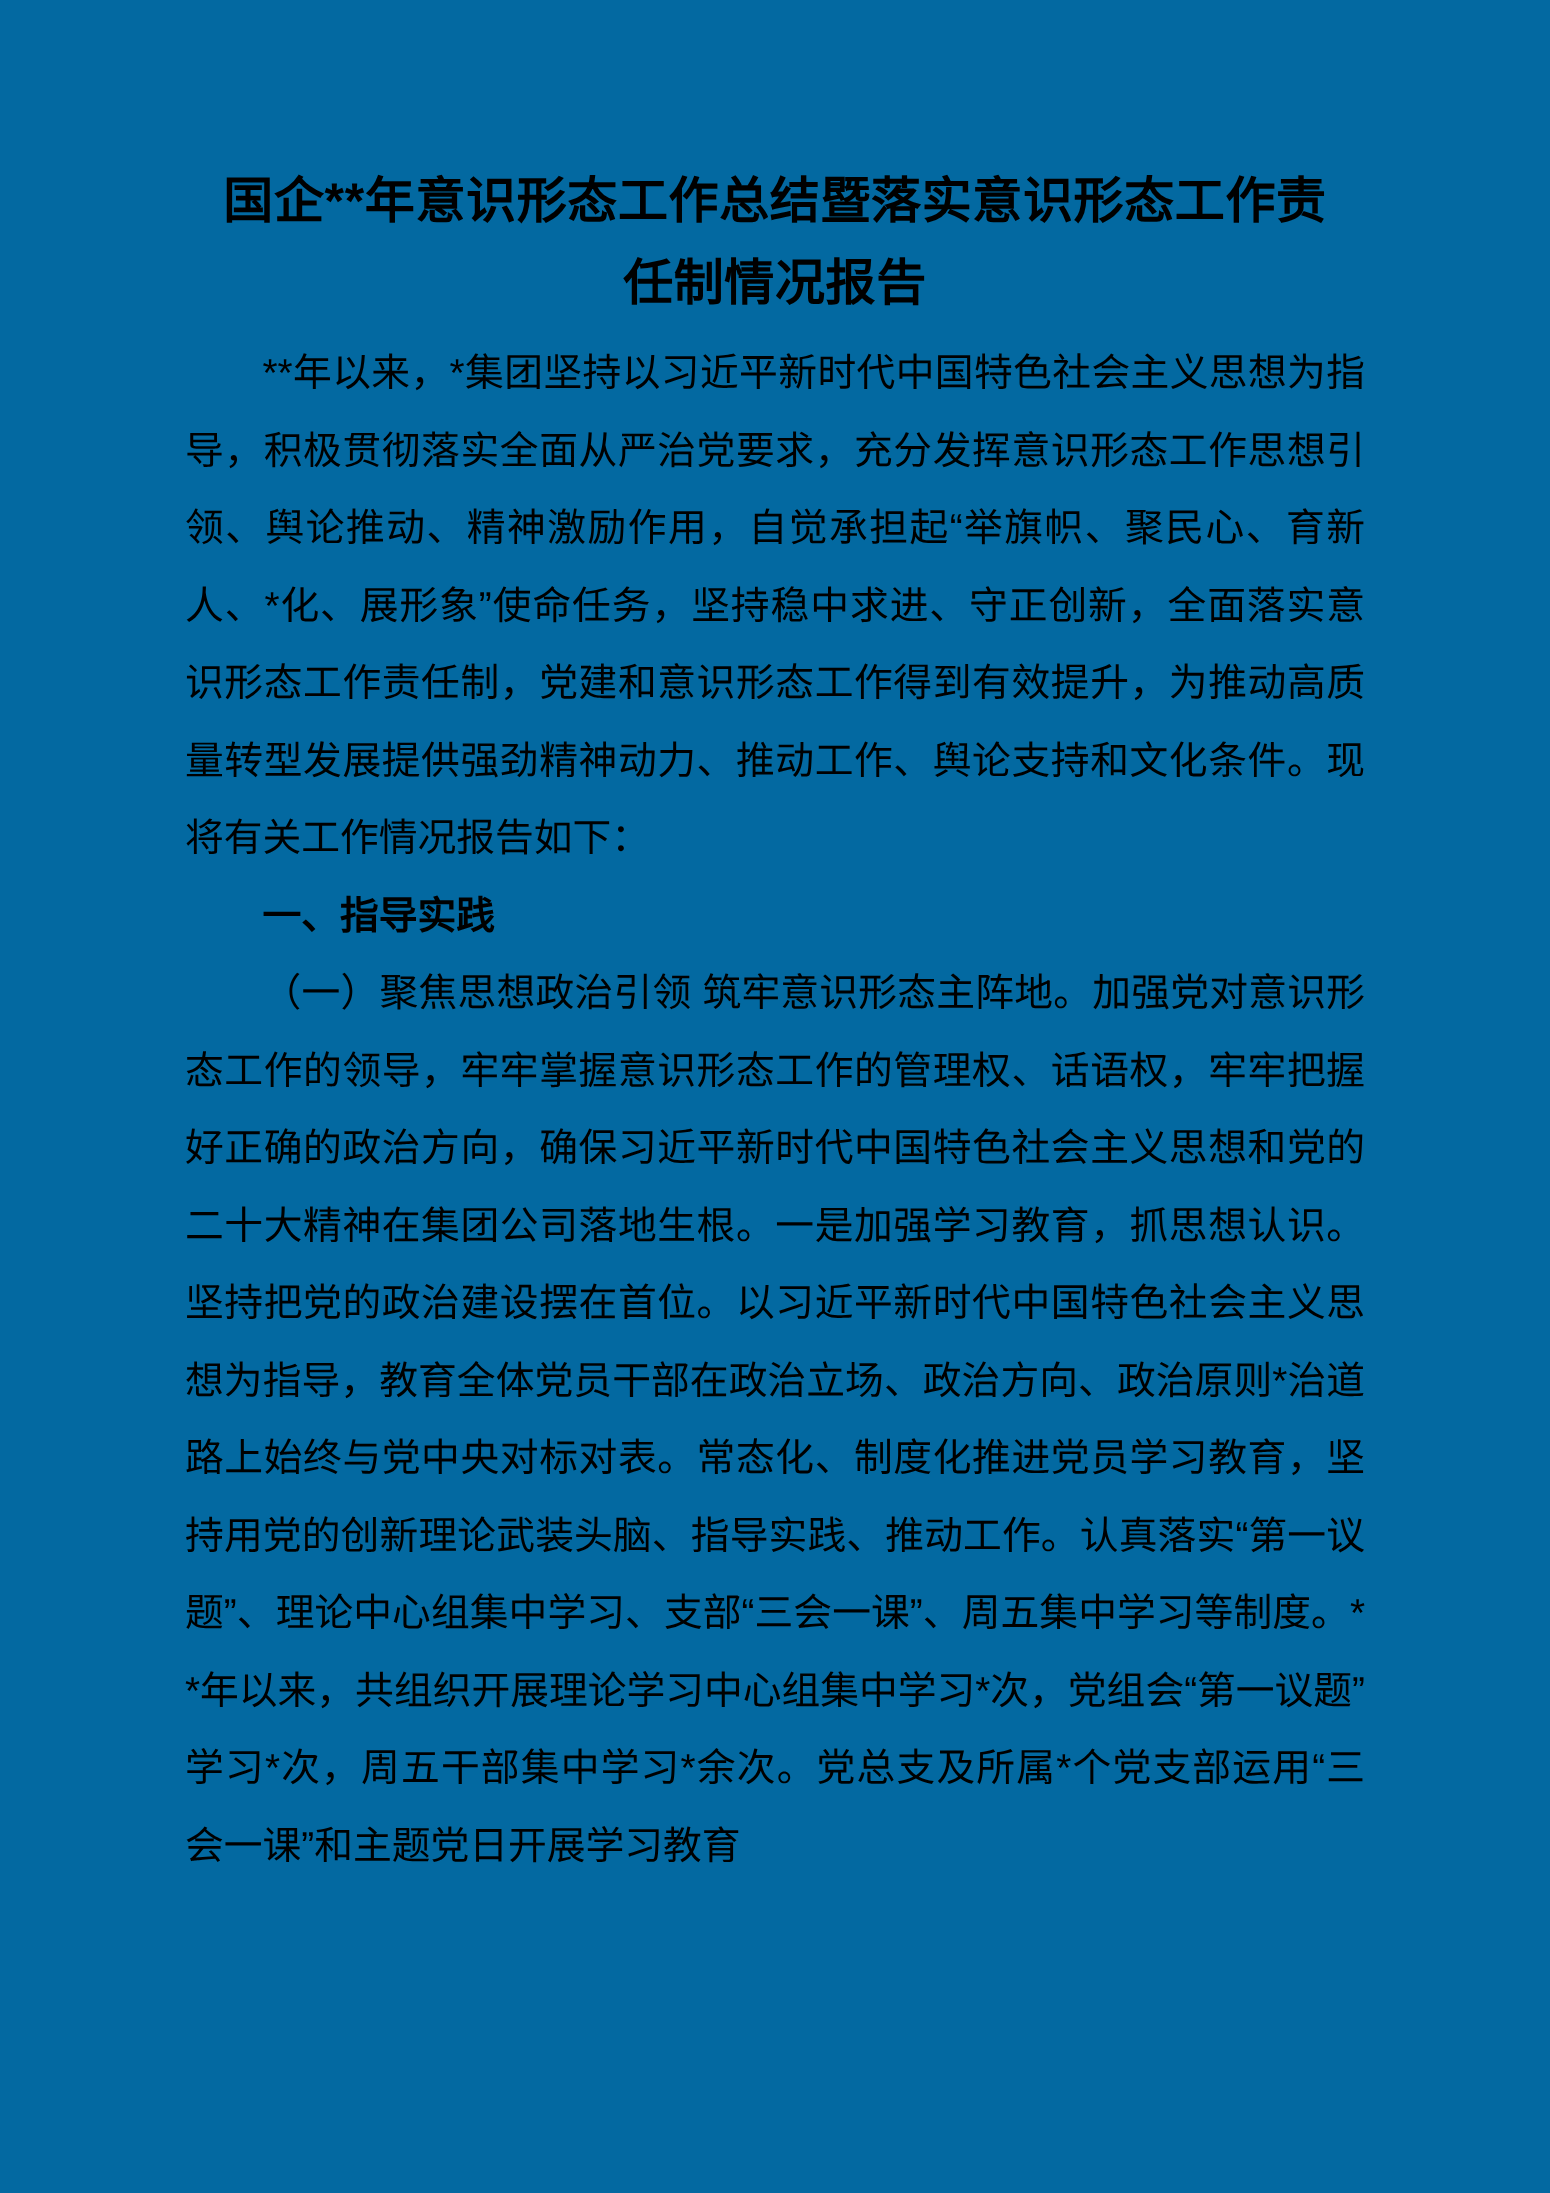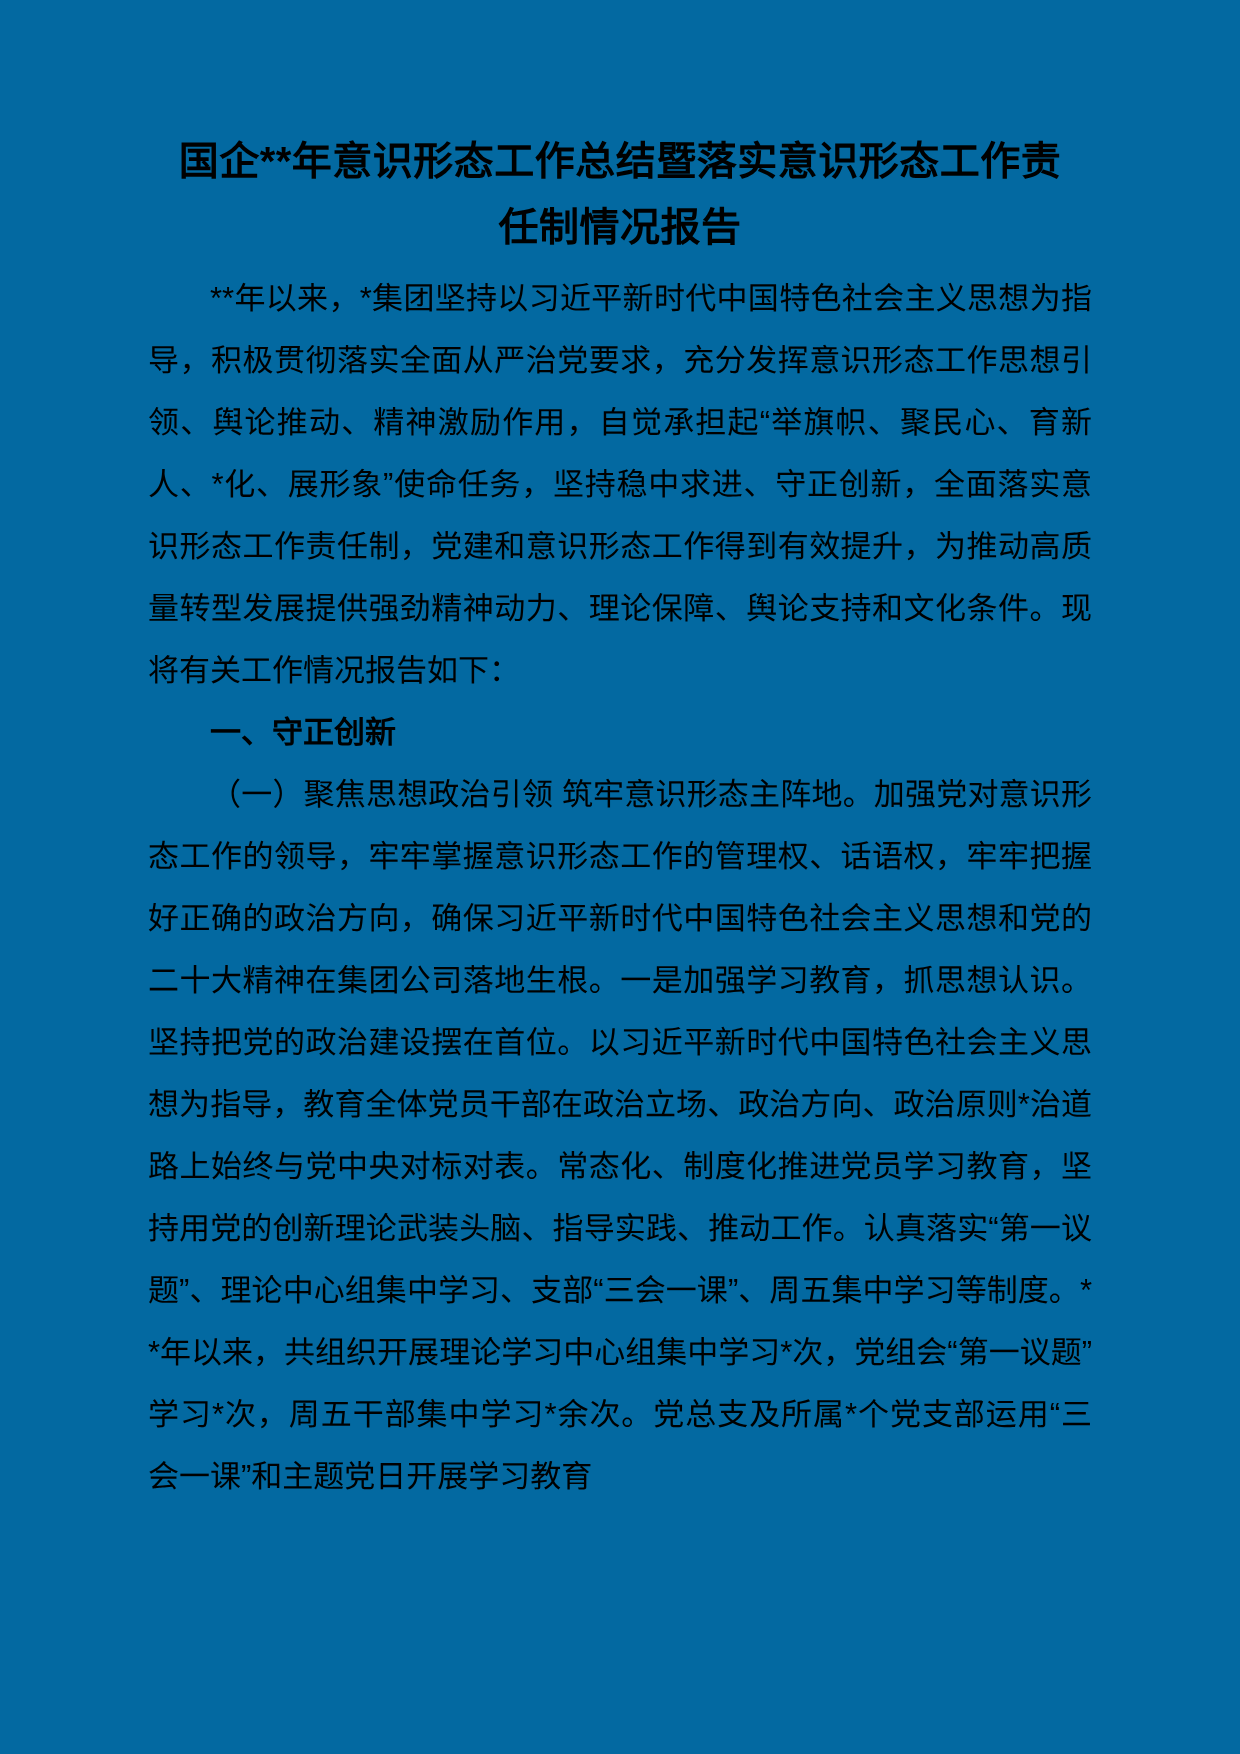--- a/index.html
+++ b/index.html
@@ -62,20 +62,20 @@
   }
 </style>
 </head>
 <body>
 
 <div class="page">
   <div class="content">
 
     <h1 class="doc-title">国企**年意识形态工作总结暨落实意识形态工作责任制情况报告</h1>
 
-    <p class="para">**年以来，*集团坚持以习近平新时代中国特色社会主义思想为指导，积极贯彻落实全面从严治党要求，充分发挥意识形态工作思想引领、舆论推动、精神激励作用，自觉承担起“举旗帜、聚民心、育新人、*化、展形象”使命任务，坚持稳中求进、守正创新，全面落实意识形态工作责任制，党建和意识形态工作得到有效提升，为推动高质量转型发展提供强劲精神动力、理论保障、舆论支持和文化条件。现将有关工作情况报告如下：</p>
+    <p class="para">**年以来，*集团坚持以习近平新时代中国特色社会主义思想为指导，积极贯彻落实全面从严治党要求，充分发挥意识形态工作思想引领、舆论推动、精神激励作用，自觉承担起“举旗帜、聚民心、育新人、*化、展形象”使命任务，坚持稳中求进、守正创新，全面落实意识形态工作责任制，党建和意识形态工作得到有效提升，为推动高质量转型发展提供强劲精神动力、推动工作、舆论支持和文化条件。现将有关工作情况报告如下：</p>
 
-    <p class="heading">一、守正创新</p>
+    <p class="heading">一、指导实践</p>
 
     <p class="para"><span class="b">（一）聚焦思想政治引领 筑牢意识形态主阵地。</span><span>加强党对意识形态工作的领导，牢牢掌握意识形态工作的管理权、话语权，牢牢把握好正确的政治方向，确保习近平新时代中国特色社会主义思想和党的二十大精神在集团公司落地生根。一是加强学习教育，抓思想认识。坚持把党的政治建设摆在首位。以习近平新时代中国特色社会主义思想为指导，教育全体党员干部在政治立场、政治方向、政治原则*治道路上始终与党中央对标对表。常态化、制度化推进党员学习教育，坚持用党的创新理论武装头脑、指导实践、推动工作。认真落实“第一议题”、理论中心组集中学习、支部“三会一课”、周五集中学习等制度。**年以来，共组织开展理论学习中心组集中学习*次，党组会“第一议题”学习*次，周五干部集中学习*余次。党总支及所属*个党支部运用“三会一课”和主题党日开展学习教育</span></p>
 
   </div>
 </div>
 
 </body></html>

